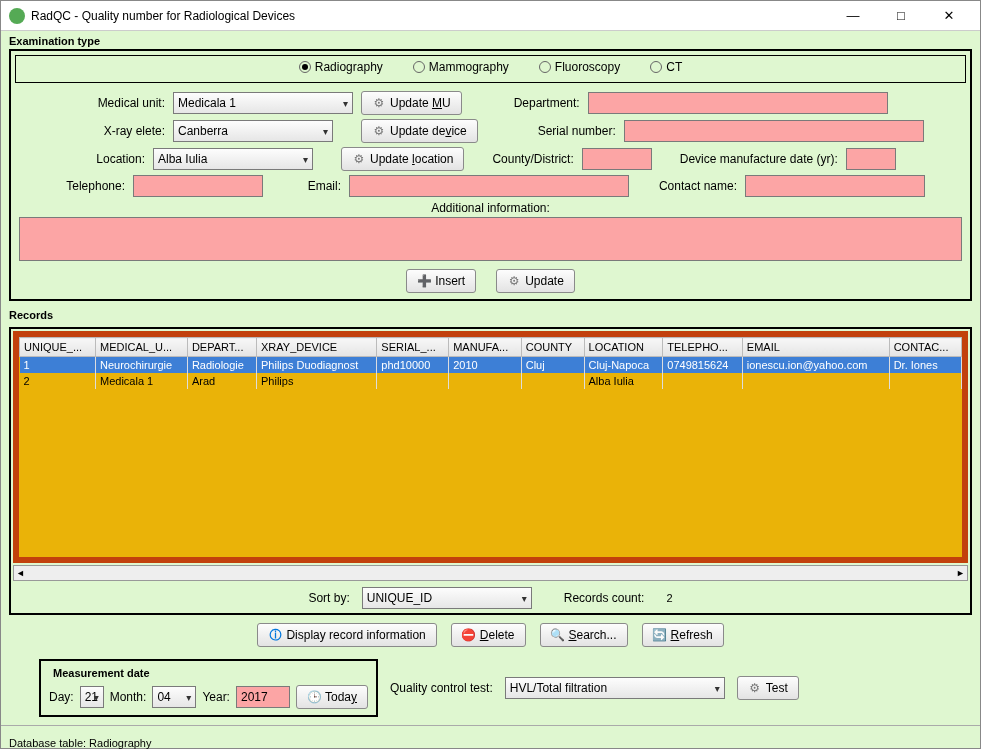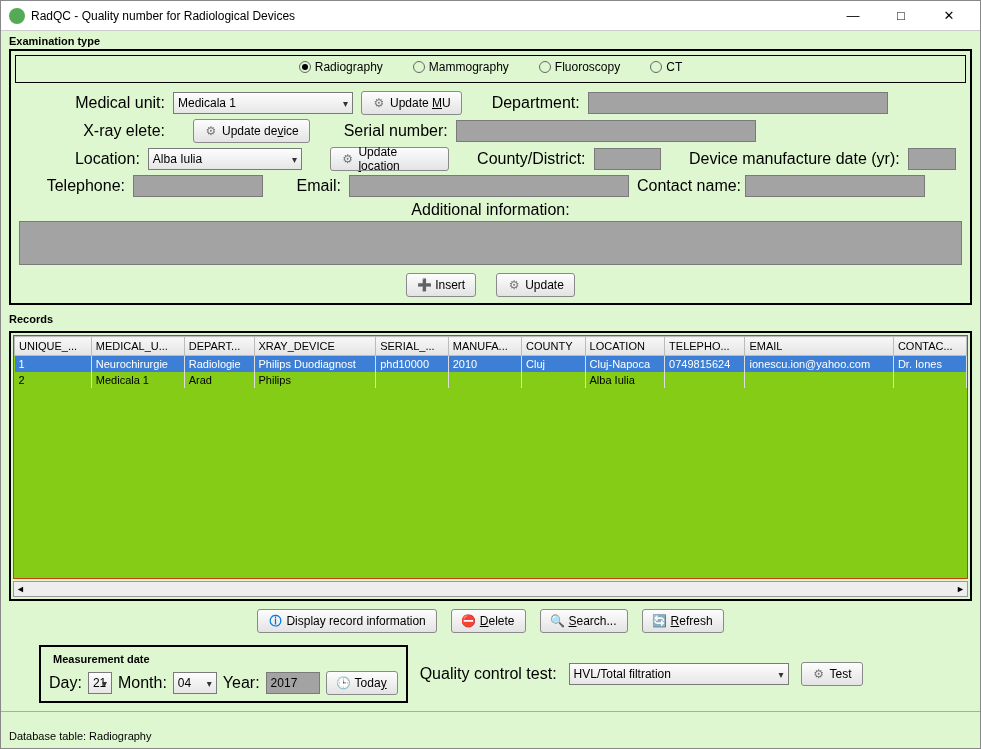--- a/index.html
+++ b/index.html
@@ -14,39 +14,39 @@
 .menubar span { cursor:default; }
 .menubar span u{text-decoration:underline;}
 .content { flex:1; background:#dff7d0; padding:2px 8px 0 8px; overflow:hidden; display:flex; flex-direction:column; }
 .section-title { font-weight:bold; font-size:11px; margin:2px 0 2px 0;}
 .exambox { border:2px solid #000; background:#dff7d0; padding:4px; margin-bottom:6px; }
 .radiorow { display:flex; justify-content:center; gap:30px; padding:4px 0 8px 0; border:1px solid #000; margin-bottom:8px; background:#dff7d0;}
 .radioitem { display:flex; align-items:center; gap:4px; font-size:12px; }
 .radioitem .r { width:12px; height:12px; border:1px solid #666; border-radius:50%; display:inline-flex; align-items:center; justify-content:center;}
 .radioitem .r.checked::after{content:""; width:6px; height:6px; border-radius:50%; background:#000;}
 .formrow { display:flex; align-items:center; gap:8px; margin:4px 0; padding:0 10px; }
-.lbl { font-size:16px; white-space:nowrap; text-align:right; }
-.select, .input { background:#a3a3a3; border:1px solid #7a7a7a; height:22px; padding:0 4px; font-size:12px; display:flex; align-items:center; }
+.lbl { font-size:12px; white-space:nowrap; text-align:right; }
+.select, .input { background:#fca5a5; border:1px solid #7a7a7a; height:22px; padding:0 4px; font-size:12px; display:flex; align-items:center; }
 .select { background:linear-gradient(#fdfdfd,#e6e6e6); position:relative; padding-right:18px;}
 .select::after{content:"▾"; position:absolute; right:4px; font-size:10px; color:#333;}
 .btn { background:linear-gradient(#fdfdfd,#e3e3e3); border:1px solid #8a8a8a; border-radius:3px; height:24px; padding:0 10px; display:inline-flex; align-items:center; gap:4px; font-size:12px; cursor:default;}
 .btn .gear{color:#777;}
 .records { border:2px solid #000; flex:1; display:flex; flex-direction:column; margin-top:4px; min-height:0;}
-.tablewrap{flex:1; background:#84cc16; border:1px solid #c2410c; margin:2px; overflow:auto; min-height:0;}
+.tablewrap{flex:1; background:#eab308; border:6px solid #c2410c; margin:2px; overflow:auto; min-height:0;}
 table{border-collapse:collapse; width:100%; font-size:11px;}
 th{background:linear-gradient(#f7f7f7,#e4e4e4); border:1px solid #bbb; padding:3px 4px; text-align:left; font-weight:normal; white-space:nowrap; position:sticky; top:0;}
 td{border-right:1px solid #ddd; padding:2px 4px; white-space:nowrap;}
 tr.sel td{background:#3d7fd6; color:#fff;}
 .hscroll{height:16px; border:1px solid #999; margin:0 2px 2px 2px; background:#eee; display:flex; align-items:center; justify-content:space-between; font-size:9px; padding:0 2px;}
 .sortrow{display:flex; align-items:center; gap:12px; justify-content:center; padding:4px 0;}
 .actionrow{display:flex; justify-content:center; gap:14px; padding:8px 0;}
 .bottomarea{display:flex; align-items:center; gap:12px; padding:4px 30px 8px 30px;}
 .measbox{border:2px solid #000; padding:6px 8px;}
 .measbox .section-title{margin-top:-14px; background:#dff7d0; display:inline-block; padding:0 4px;}
-.statusbar{height:20px; border-top:1px solid #aaa; padding:18px 8px; font-size:11px; background:#dff7d0;}
+.statusbar{height:20px; border-top:1px solid #aaa; padding:11px 8px; font-size:11px; background:#dff7d0;}
 .icon-sm{display:inline-block; width:14px; text-align:center;}
 .green-plus{color:#0a0; font-weight:bold;}
 .blue-i{color:#07d; font-weight:bold;}
 .red-minus{color:#d00; font-weight:bold;}
 .mag{color:#555;}
 .refresh{color:#0a0;}
 .clock{color:#36c;}
 </style>
 </head>
 <body>
@@ -91,20 +91,23 @@
         <div class="btn">
             <span class="icon-sm gear">⚙</span>
             <span>Update <u>M</u>U</span>
           </div>
         <span class="lbl" style="width:90px; margin-left:20px">Department:</span>
         <div class="input" style="width:300px"></div>
       </div>
 
       <div class="formrow">
         <span class="lbl" style="width:140px">X-ray elete:</span>
+        <div class="select" style="width:160px">
+            <span>Canberra</span>
+          </div>
         <div class="btn" style="margin-left:20px">
             <span class="icon-sm gear">⚙</span>
             <span>Update de<u>v</u>ice</span>
           </div>
         <span class="lbl" style="width:110px; margin-left:20px">Serial number:</span>
         <div class="input" style="width:300px"></div>
       </div>
 
       <div class="formrow">
         <span class="lbl" style="width:120px">Location:</span>
@@ -191,20 +194,28 @@
                 <td></td>
                 <td></td>
               </tr>
             </tbody>
         </table>
       </div>
       <div class="hscroll">
           <span>◄</span>
           <span>►</span>
         </div>
+      <div class="sortrow">
+        <span class="lbl">Sort by:</span>
+        <div class="select" style="width:170px">
+            <span>UNIQUE_ID</span>
+          </div>
+        <span class="lbl" style="margin-left:20px">Records count:</span>
+        <span style="margin-left:10px">2</span>
+      </div>
     </div>
 
     <div class="actionrow">
       <div class="btn">
           <span class="icon-sm blue-i">ⓘ</span>
           <span>Display record information</span>
         </div>
       <div class="btn">
           <span class="icon-sm red-minus">⛔</span>
           <span><u>D</u>elete</span>

